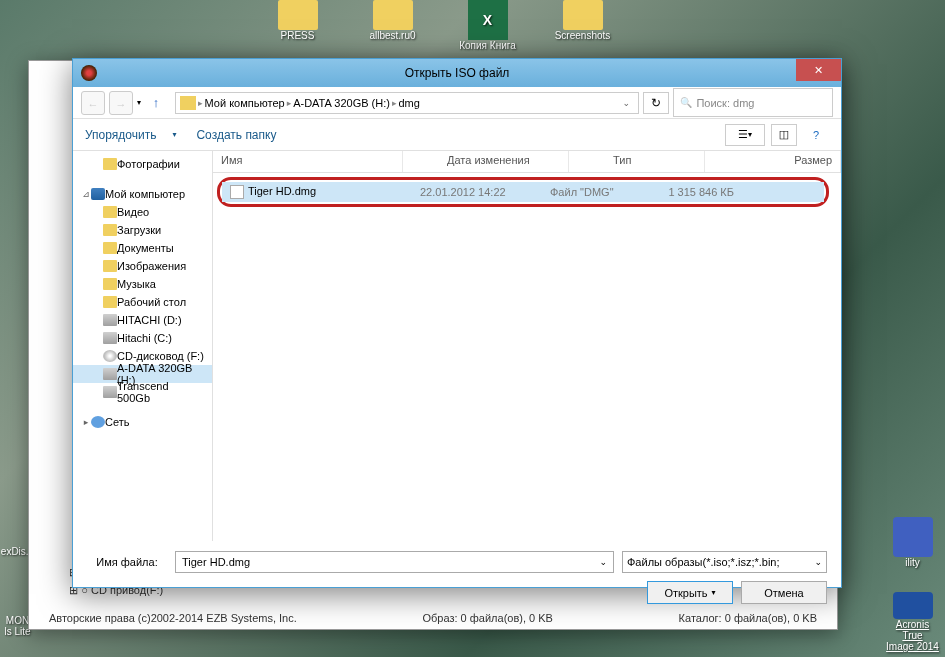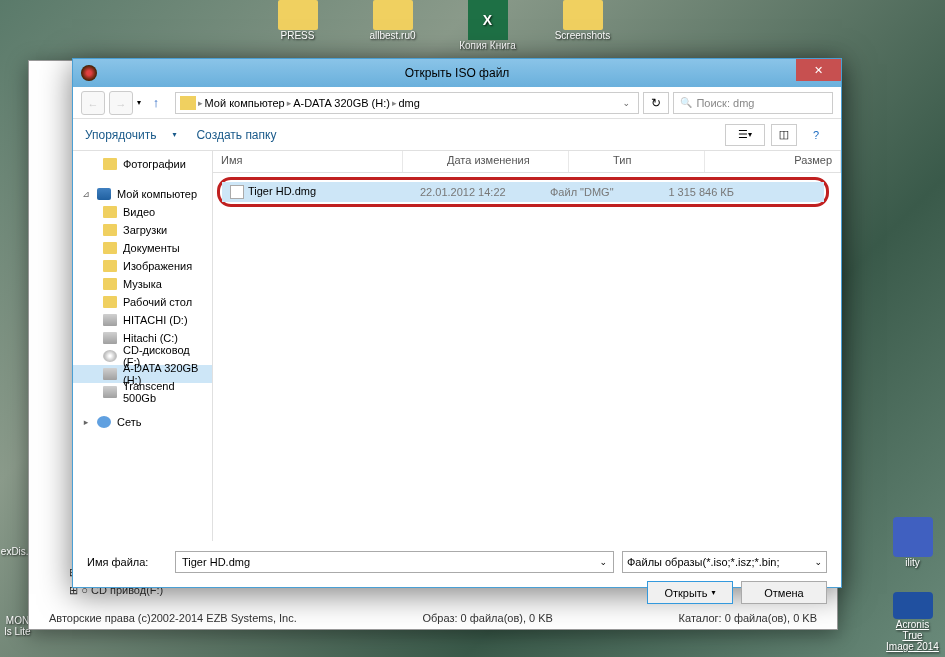--- a/index.html
+++ b/index.html
@@ -33,34 +33,34 @@
 
 .navbar { height: 32px; display: flex; align-items: center; padding: 0 8px; gap: 4px; border-bottom: 1px solid #e0e0e0; }
 .nav-btn { width: 24px; height: 24px; border: 1px solid #ccc; border-radius: 3px; background: #f8f8f8; display: flex; align-items: center; justify-content: center; font-size: 11px; color: #666; cursor:pointer; }
 .nav-btn.disabled { color: #ccc; }
 .up-btn { width: 22px; height: 22px; display:flex; align-items:center; justify-content:center; color:#2060c0; cursor:pointer; font-size:13px;}
 .breadcrumb { flex: 1; height: 22px; border: 1px solid #ccc; display: flex; align-items: center; padding: 0 4px; font-size: 11px; gap: 2px; margin-left: 4px; }
 .bc-folder { width: 16px; height: 14px; background: #f0d060; display:inline-block; }
 .bc-sep { color: #888; font-size: 9px; }
 .bc-drop { margin-left: auto; color: #666; font-size: 9px; padding: 0 4px; }
 .refresh-btn { width: 26px; height: 22px; border:1px solid #ccc; display:flex; align-items:center; justify-content:center; font-size:12px; cursor:pointer;}
-.search-box { width: 160px; height: 22px; border: 1px solid #ccc; display: flex; align-items: center; padding: 0 6px; font-size: 11px; color: #888; }
+.search-box { width: 160px; height: 29px; border: 1px solid #ccc; display: flex; align-items: center; padding: 0 6px; font-size: 11px; color: #888; }
 .search-box::before { content: "🔍"; font-size: 10px; margin-right: 4px; opacity:.5;}
 
 .toolbar { height: 32px; display: flex; align-items: center; padding: 0 12px; gap: 20px; border-bottom: 1px solid #e0e0e0; }
 .tb-link { color: #1a5a8a; font-size: 12px; cursor: pointer; display:flex; gap:16px; align-items:center;}
 .tb-drop { font-size: 8px; }
 .tb-right { margin-left: auto; display: flex; gap: 6px; align-items:center; }
 .tb-icon { width: 26px; height: 22px; border: 1px solid #ccc; display:flex; align-items:center; justify-content:center; font-size:11px; cursor:pointer;}
 .tb-view { width: 40px; }
 
 .body { display: flex; height: 390px; }
 
 .sidebar { width: 180px; border-right: 1px solid #e0e0e0; padding: 4px 0; font-size: 11px; overflow-y: auto;}
-.sb-item { display: flex; align-items: center; gap: 6px; padding: 2px 8px 2px 24px; height: 18px; cursor:pointer;}
+.sb-item { display: flex; align-items: center; padding: 2px 8px 2px 24px; height: 18px; cursor:pointer;}
 .sb-item.selected { background: #cde6f7; }
 .sb-item.header { padding-left: 8px; font-weight:normal; margin-top: 4px;}
 .sb-item.sub { padding-left: 30px; }
 .sb-sep { height: 8px; }
 .ic { width: 14px; height: 12px; display:inline-block; flex-shrink:0;}
 .ic-folder { background: #f0d060; border-radius: 1px; }
 .ic-computer { background: linear-gradient(#4080c0, #2060a0); border-radius:2px;}
 .ic-drive { background: linear-gradient(#d0d0d0, #a0a0a0); border-radius:1px;}
 .ic-cd { background: radial-gradient(circle, #fff 10%, #c0c0c0 60%); border-radius:50%;}
 .ic-network { background: #60a0e0; border-radius: 50%; }
@@ -75,21 +75,21 @@
 .col-size { width: 100px; text-align: right; }
 
 .red-highlight { border: 3px solid #c02020; border-radius: 14px; margin: 4px 12px 0 4px; padding: 2px 2px; }
 .list-row { display: flex; font-size: 11px; height: 20px; align-items:center; cursor:pointer;}
 .list-row.selected { background: #cde6f7; }
 .list-row > div { padding: 1px 8px; }
 .file-icon { width: 14px; height: 14px; background: white; border: 1px solid #aaa; display:inline-block; margin-right:4px; vertical-align:middle;}
 
 .footer { padding: 10px 14px 14px 14px; border-top: 0; }
 .footer-row { display: flex; align-items: center; gap: 8px; margin-bottom: 8px; }
-.footer-label { font-size: 11px; width: 80px; text-align: left; }
+.footer-label { font-size: 11px; width: 80px; text-align: center; }
 .footer-input { flex: 1; height: 22px; border: 1px solid #aaa; padding: 0 6px; font-size: 11px; display:flex; align-items:center; }
 .footer-combo { width: 205px; height: 22px; border: 1px solid #aaa; font-size: 11px; display:flex; align-items:center; padding: 0 4px; justify-content:space-between; overflow:hidden;}
 .footer-btns { display: flex; justify-content: flex-end; gap: 8px; }
 .btn { min-width: 86px; height: 23px; border: 1px solid #aaa; background: #f0f0f0; font-size: 11px; cursor: pointer; display:flex; align-items:center; justify-content:center; gap:4px;}
 .btn.primary { border-color: #3399dd; }
 .drop-arrow { font-size: 8px; }
 </style>
 </head>
 <body>
 

